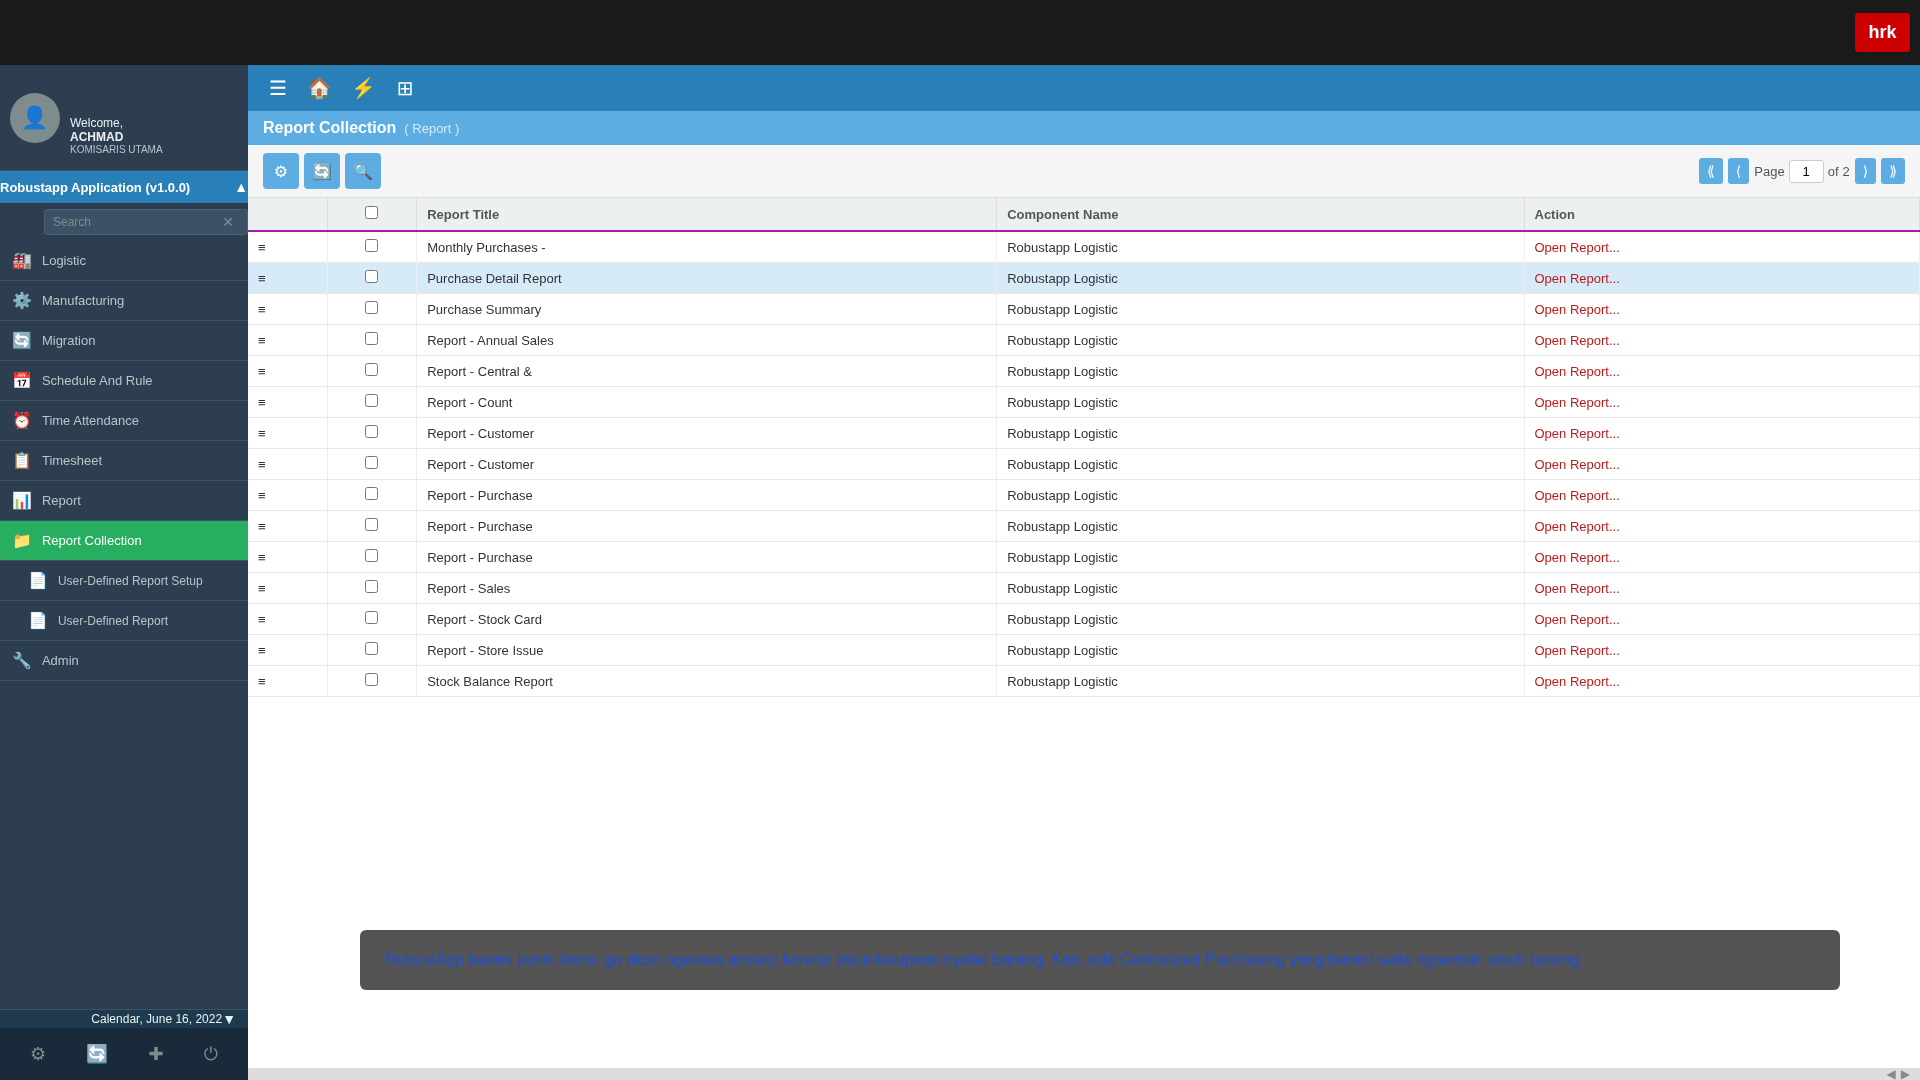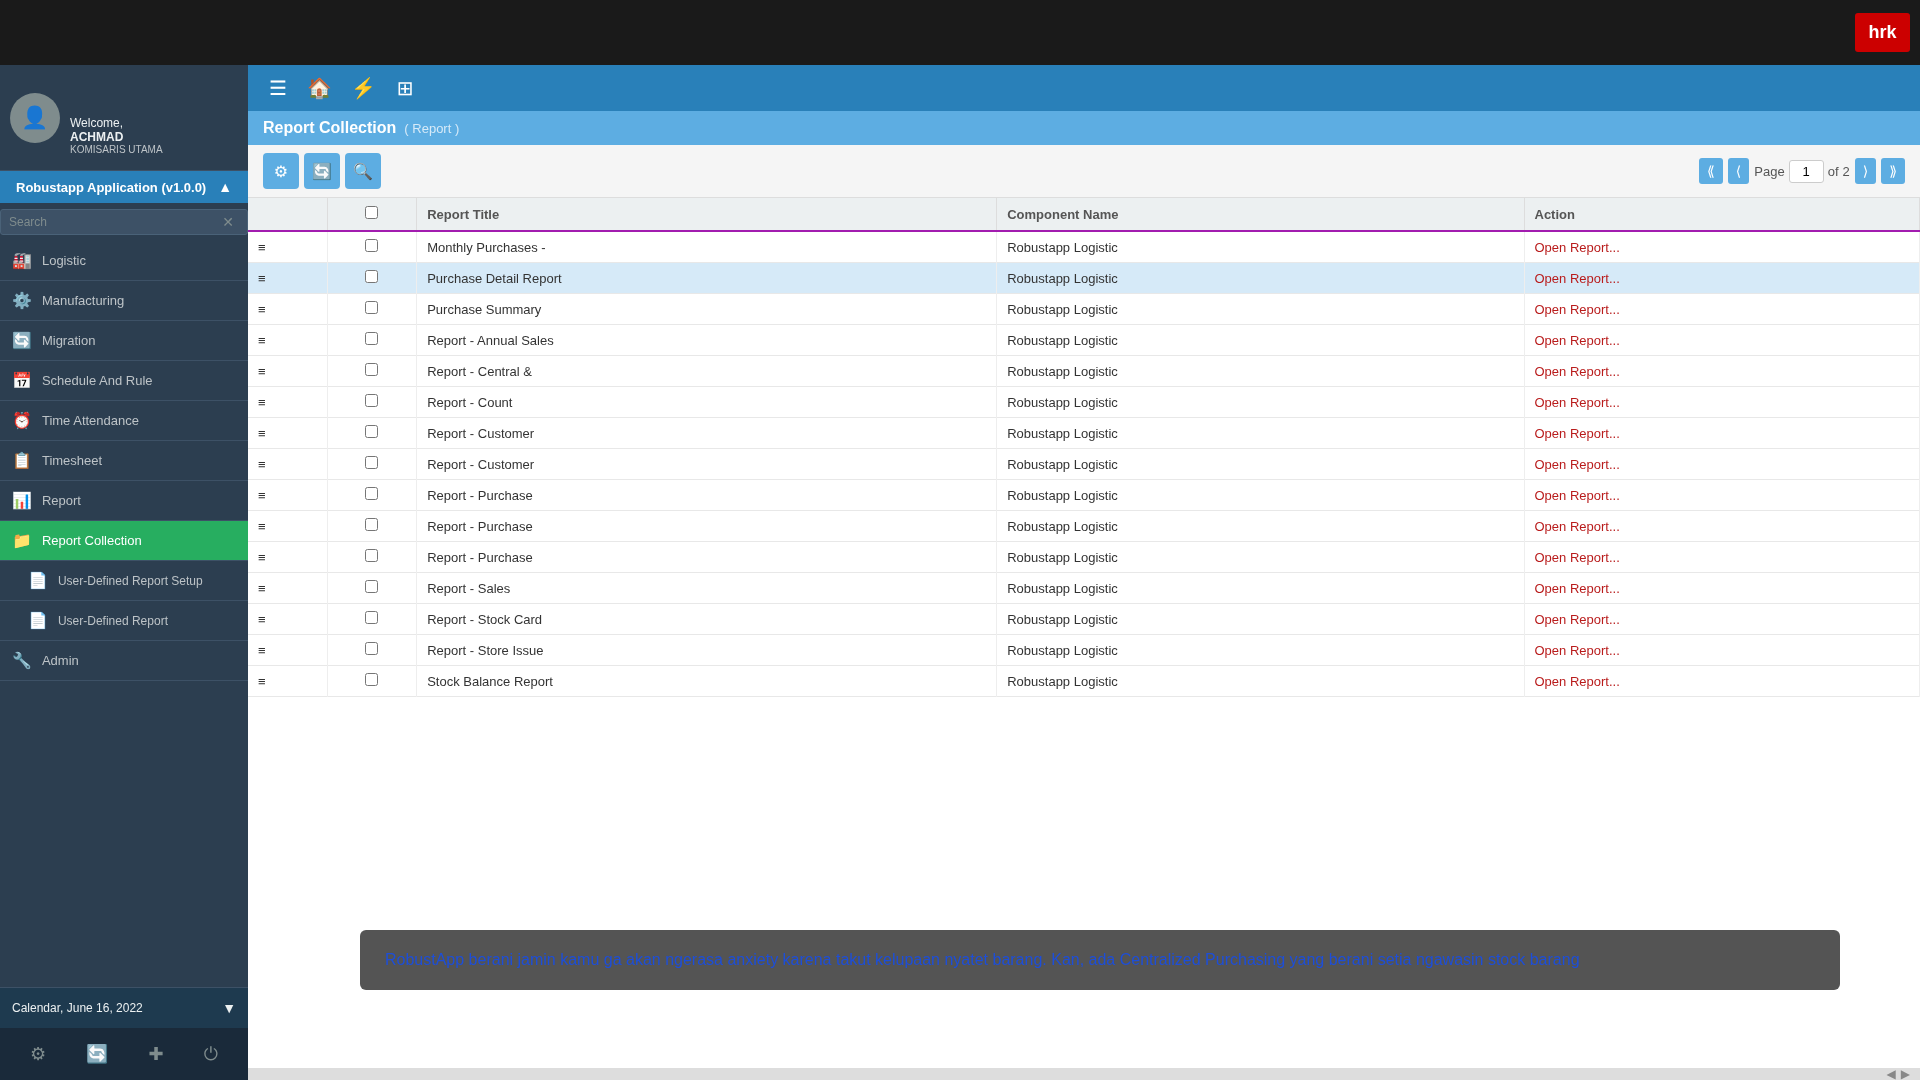--- a/index.html
+++ b/index.html
@@ -75,39 +75,40 @@
     }
     .user-info {
       color: #ecf0f1;
     }
     .user-welcome { font-size: 12px; margin-top: 36px; }
     .user-name { font-size: 12px; font-weight: bold; }
     .user-role { font-size: 10px; color: #bdc3c7; }
 
     .app-title-bar {
       background: #2980b9;
-      padding: 8px 16px;
+      padding: 8px 0;
       color: white;
       font-size: 13px;
       font-weight: bold;
       display: flex;
       align-items: center;
       justify-content: space-between;
     }
     .app-title-bar .chevron {
       color: white;
       font-size: 14px;
     }
 
     .search-bar {
       padding: 6px 0;
       background: #2c3e50;
       display: flex;
       align-items: center;
       position: relative;
+      margin-left: 44px;
     }
     .search-bar input {
       width: 100%;
       padding: 5px 28px 5px 8px;
       border: 1px solid #4a6278;
       background: #3d5166;
       color: #ecf0f1;
       border-radius: 3px;
       font-size: 12px;
       outline: none;
@@ -135,27 +136,27 @@
       display: flex;
       align-items: center;
       gap: 10px;
       border-bottom: 1px solid #3d5166;
     }
     .menu-item.active { background: #27ae60; color: white; }
     .menu-item.sub { padding-left: 28px; font-size: 12px; }
     .menu-icon { font-size: 16px; flex-shrink: 0; }
 
     .sidebar-bottom {
-      padding: 12px 12px;
+      padding: 1px 12px;
       background: #1e3a4f;
       color: #ecf0f1;
       font-size: 12px;
       display: flex;
       align-items: center;
-      justify-content: space-between;
+      justify-content: flex-end;
       cursor: pointer;
       border-top: 1px solid #3d5166;
     }
     .sidebar-bottom-icon { font-size: 14px; }
 
     .sidebar-footer-tools {
       background: #1a2a3a;
       padding: 10px;
       display: flex;
       align-items: center;

